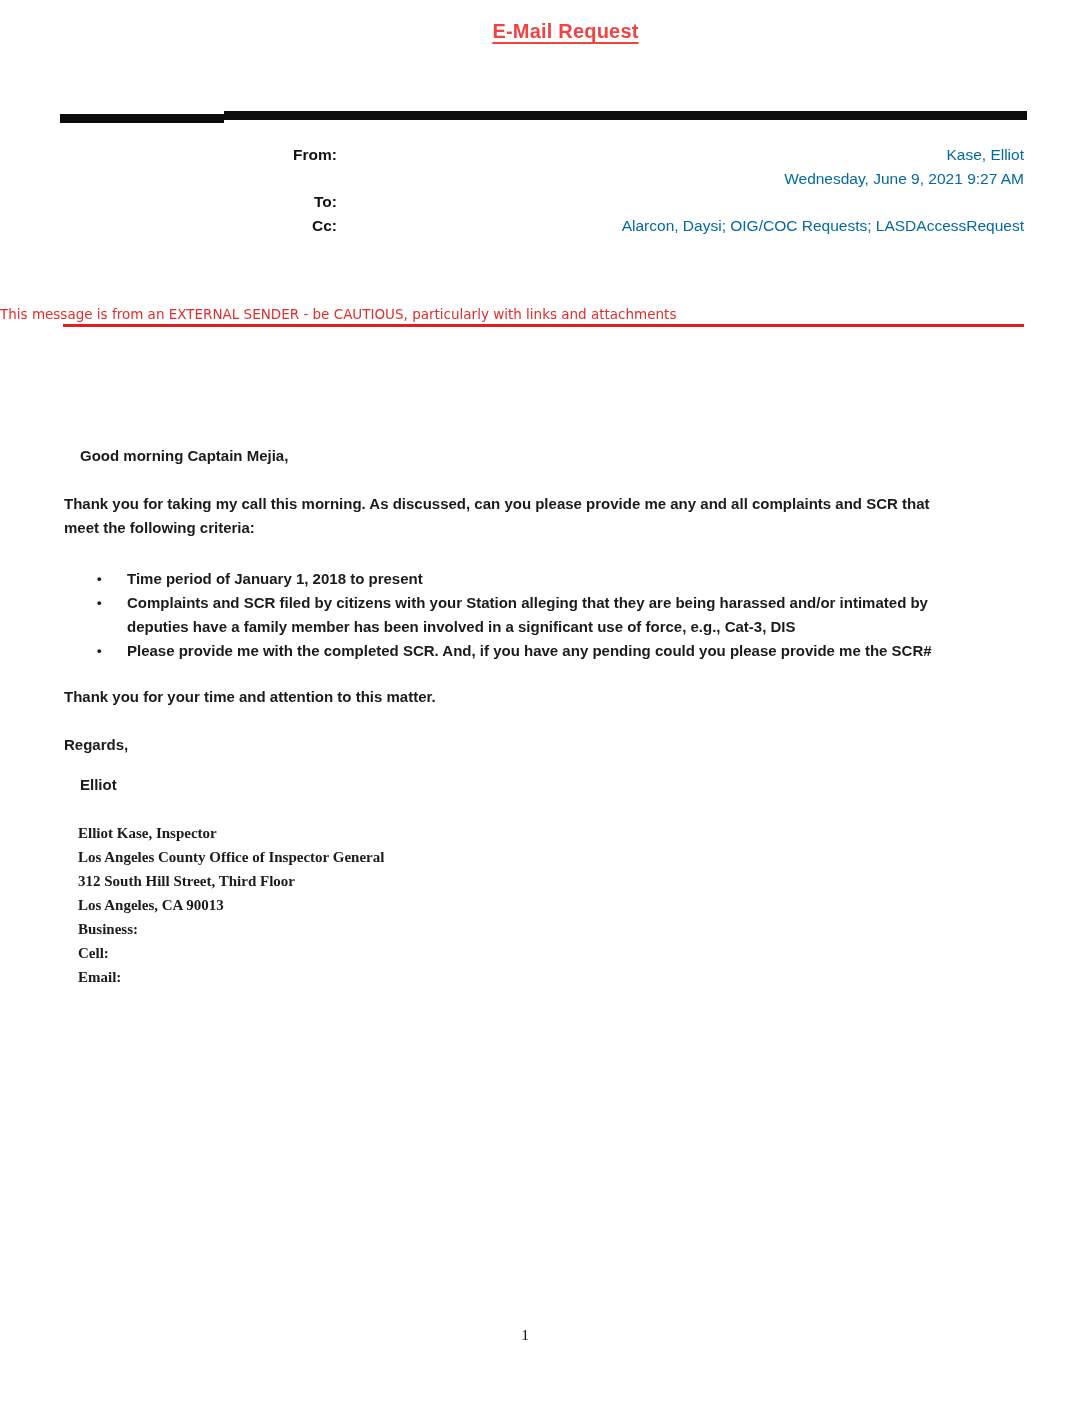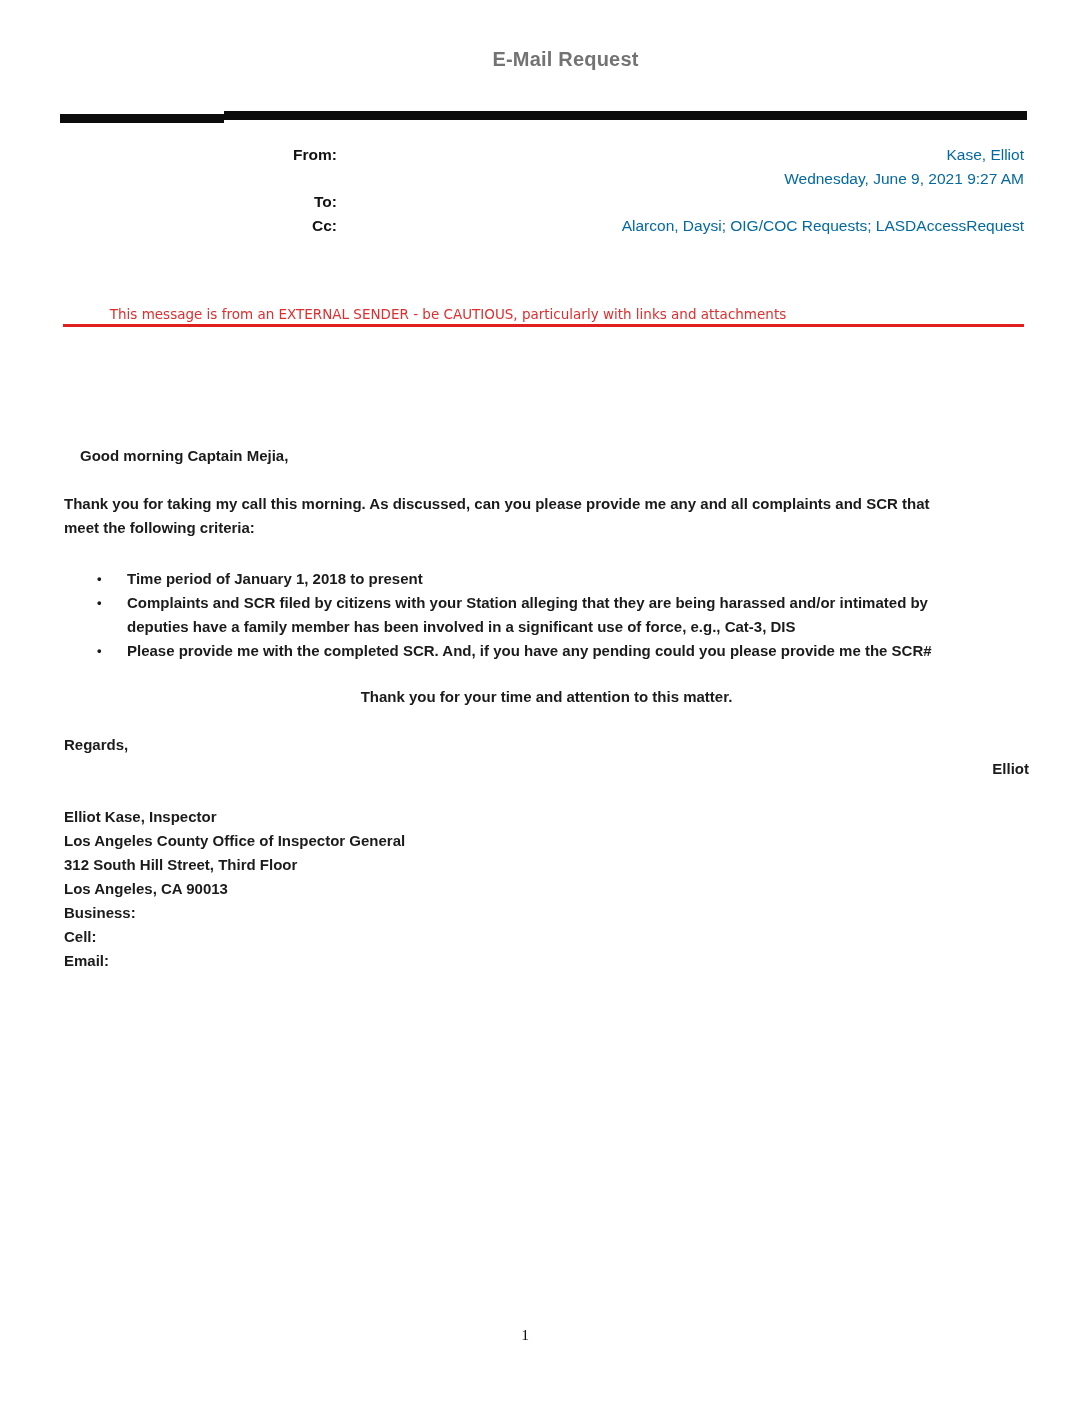--- a/index.html
+++ b/index.html
@@ -12,23 +12,24 @@
     overflow: hidden;
   }
   .page {
     position: absolute; inset: 0;
     width: 1088px; height: 1408px;
     background: #ffffff;
   }
 
   
   .doc-title {
-    position: absolute; top: 48px; left: 43px; width: 1045px;
+    position: absolute; top: 20px; left: 43px; width: 1045px;
     text-align: center;
-    font-size: 20px; font-weight: bold; color: #737373;
+    font-size: 20px; font-weight: bold; color: #ef4444;
+    text-decoration: underline;
     text-decoration-thickness: 2px;
     text-underline-offset: 4px;
     letter-spacing: 0.2px;
   }
 
   
   .bar-left  { position: absolute; left: 60px;  top: 114px; width: 164px; height: 9px; background: #0c0c0c; }
   .bar-right { position: absolute; left: 224px; top: 111px; width: 803px; height: 9px; background: #0c0c0c; }
 
   
@@ -36,44 +37,44 @@
     position: absolute; left: 64px; top: 143px; width: 960px;
     font-size: 15.5px; line-height: 23.5px; text-align: right;
   }
   .field-row { display: flex; }
   .field-label { width: 273px; font-weight: bold; color: #121212; flex: 0 0 auto; }
   .field-value { flex: 1 1 auto; font-weight: normal; color: #0369a1; }
 
   
   .warning-text {
     position: absolute; left: 0; top: 305px; width: 896px;
-    text-align: center;
+    text-align: left;
     font-family: "DejaVu Sans", sans-serif;
     font-size: 13.5px; line-height: 18px;
   }
   .warning-rule {
     position: absolute; left: 63px; top: 324px; width: 961px; height: 3px;
   }
 
   
   .body-block {
     position: absolute; left: 64px; top: 428px; width: 965px;
     font-size: 15px; font-weight: bold; line-height: 24px; color: #1b1b1b;
   }
   .wrap { white-space: pre-line; }
   .greeting { margin: 16px; }
   .para1 { margin: 24px 0 0 0; }
   .bullet-list { margin: 27px 0 0 0; }
   .bullet-item { display: flex; }
   .bullet-dot { flex: 0 0 auto; width: 30px; margin-left: 33px; font-size: 13px; }
   .bullet-text { flex: 1 1 auto; }
-  .closing { margin: 22px 0 0 0; text-align: center; }
+  .closing { margin: 22px 0 0 0; }
   .regards { margin: 24px 0 0 0; }
-  .signoff-name { margin: 0; text-align: right; }
-  .signature-block { margin: 24px 0 0 0; }
+  .signoff-name { margin: 16px; }
+  .signature-block { margin: 24px 0 0 14px; font-family: Liberation Serif, serif; }
   .sig-line { min-height: 24px; }
 
   
   .footer-page-number {
     position: absolute; left: 0; top: 1326px; width: 1050px;
     text-align: center;
     font-family: "Liberation Serif", serif;
     font-size: 15.5px; font-weight: normal; color: #111;
   }
 </style>

